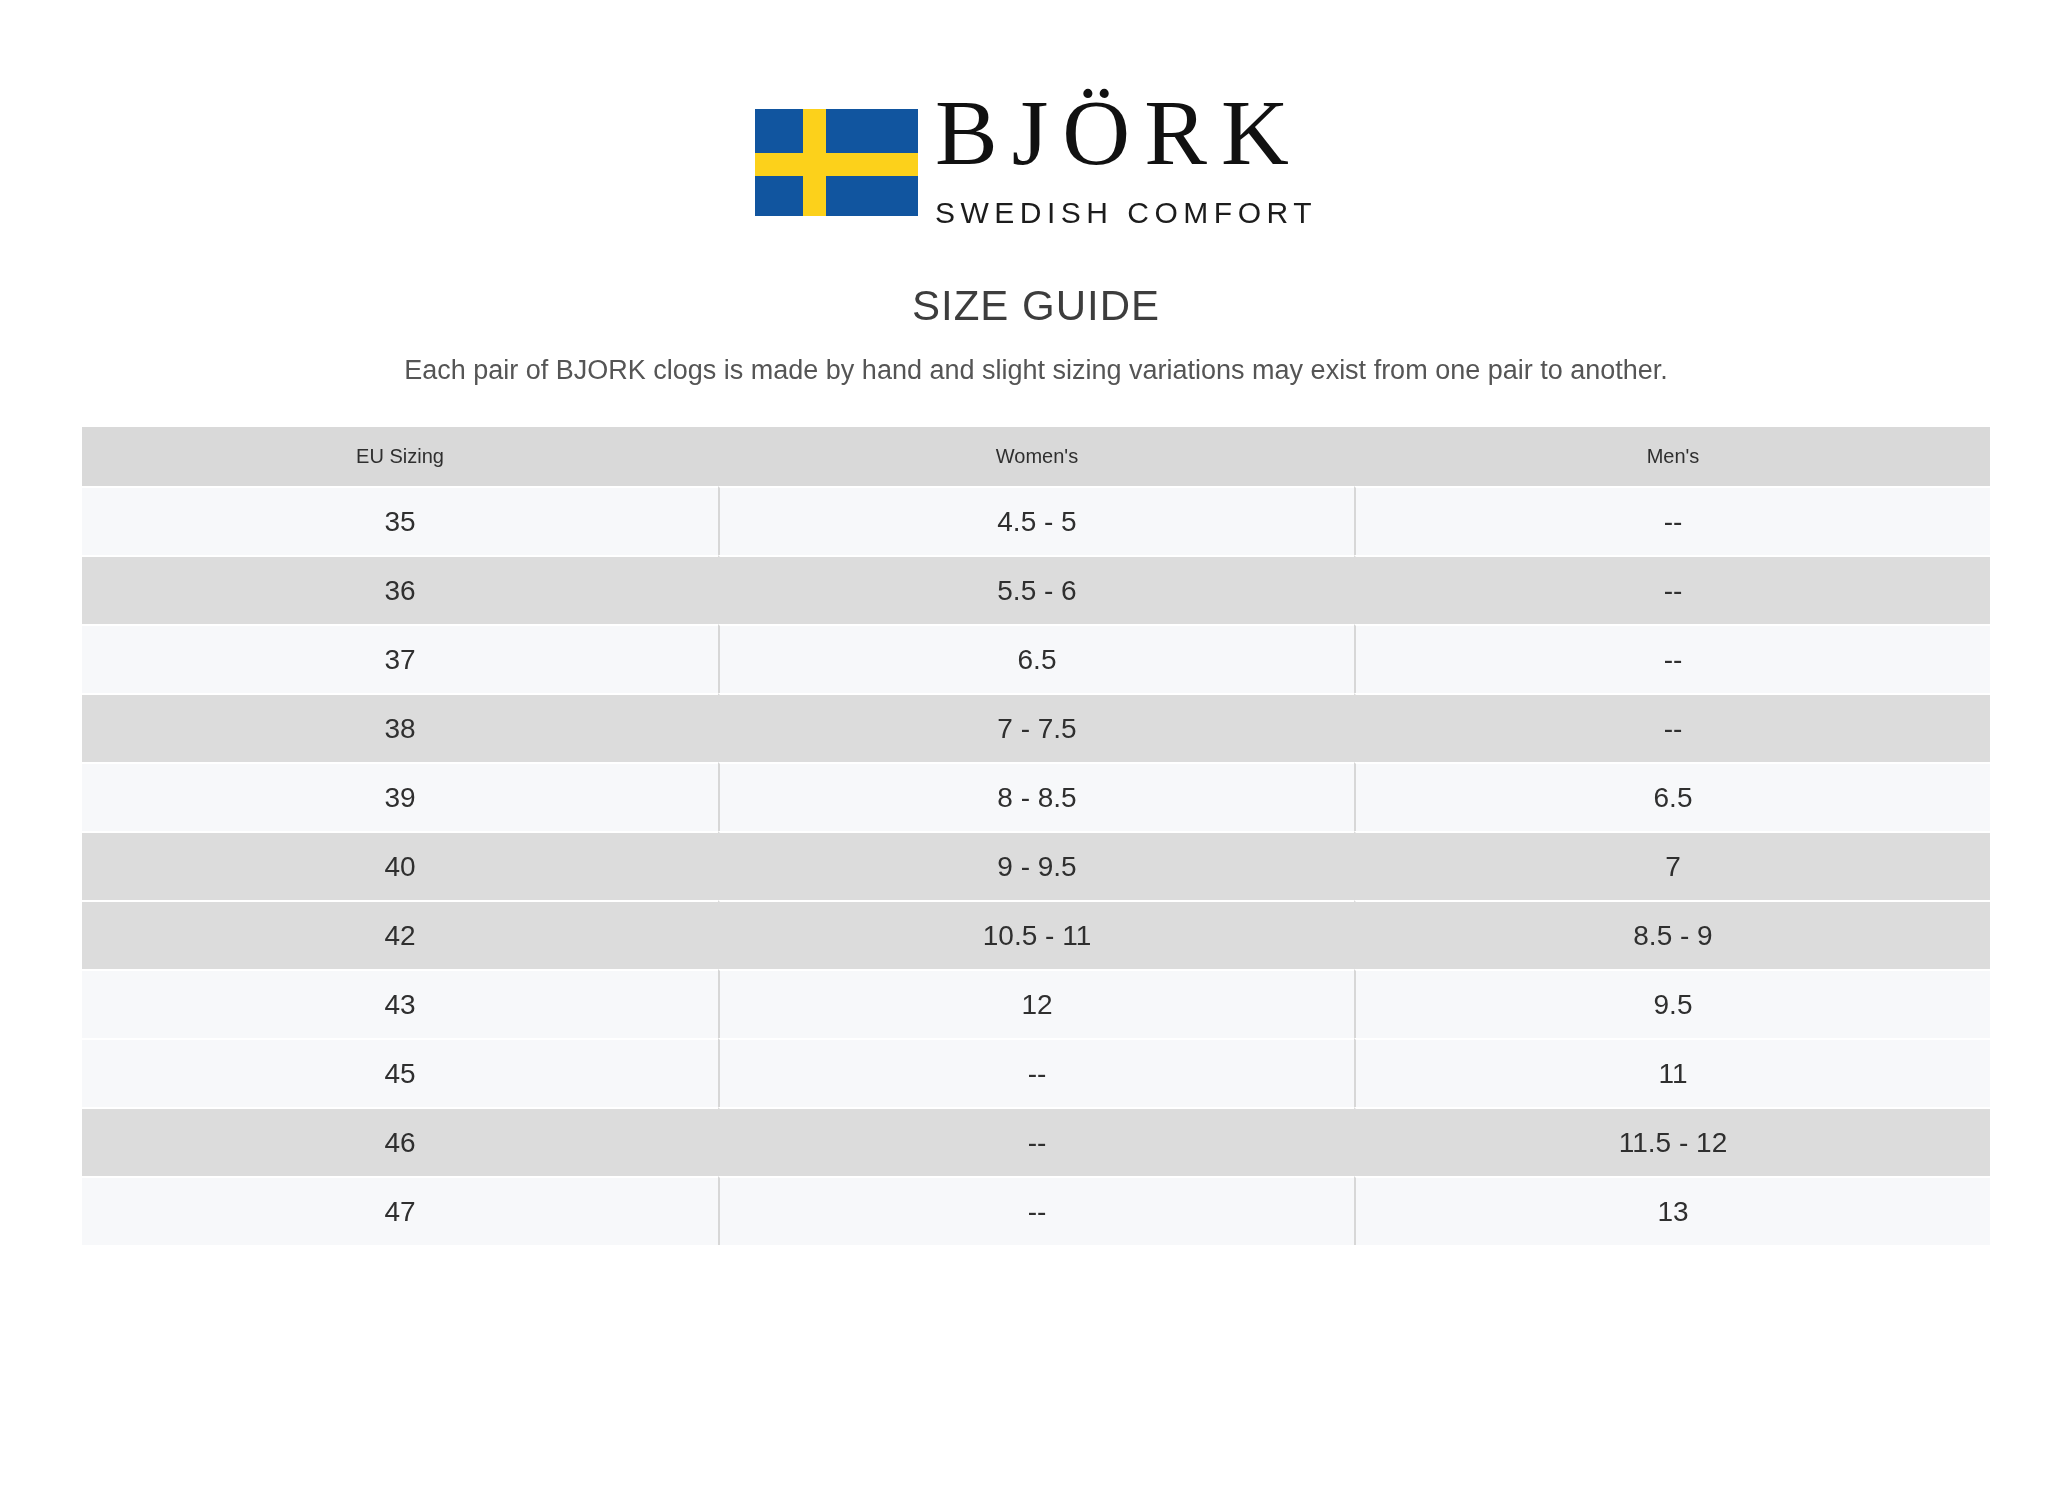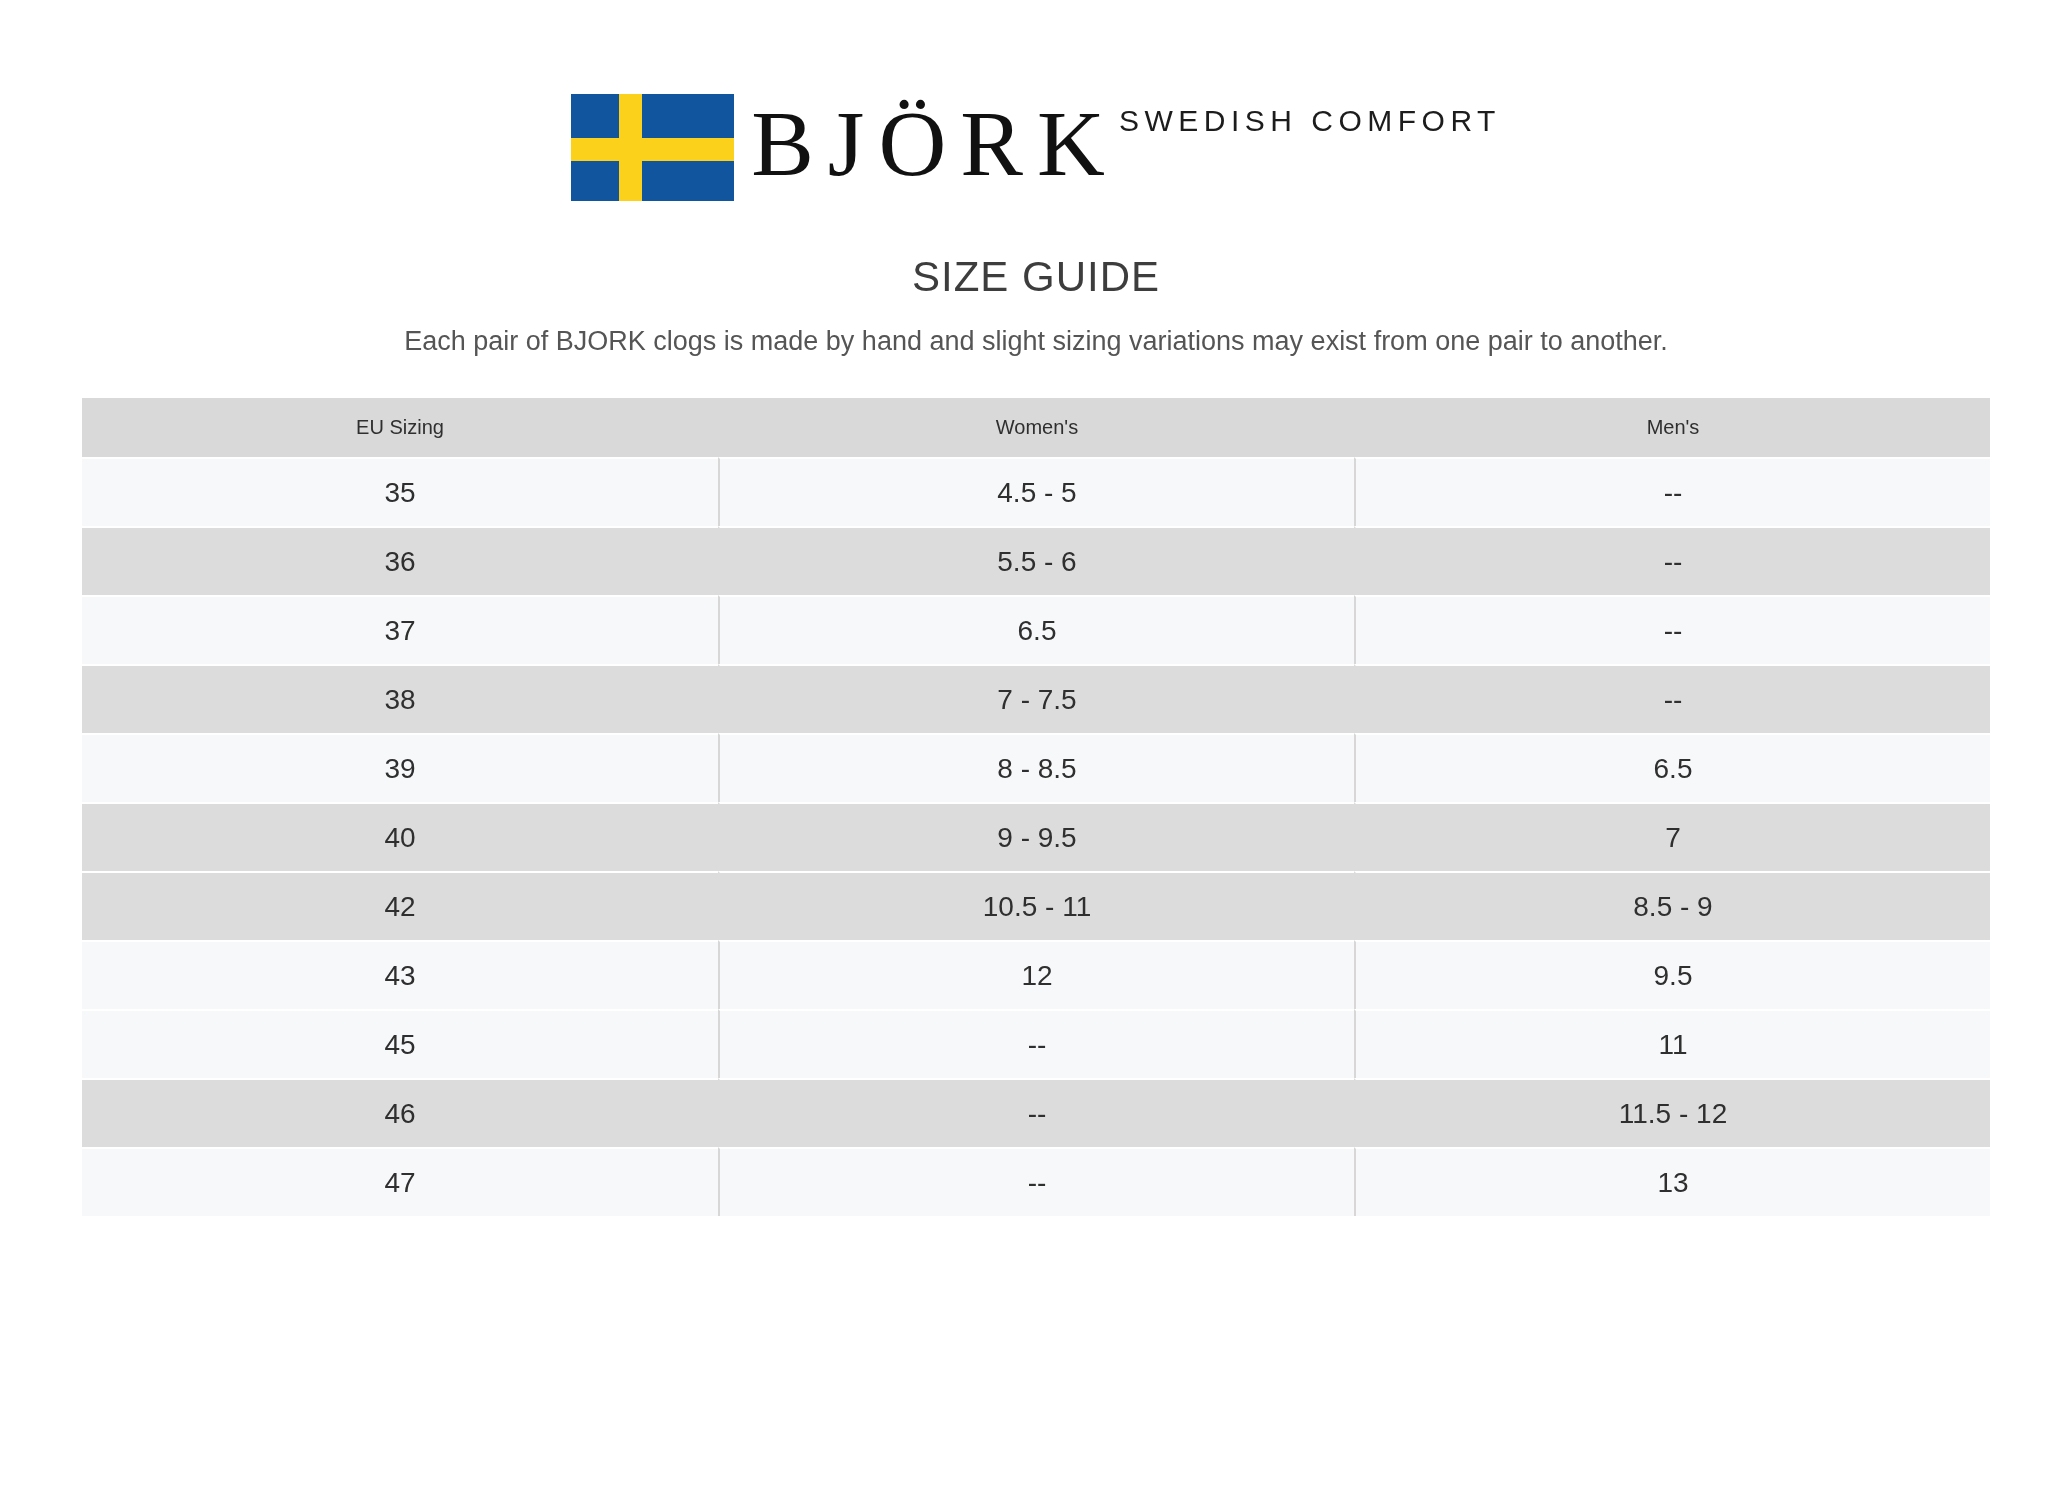--- a/index.html
+++ b/index.html
@@ -44,34 +44,34 @@
     left: 48px; top: 0;
     width: 23px; height: 100%;
     background: var(--flag-yellow);
   }
   .flag-bar-h {
     position: absolute;
     left: 0; top: 44px;
     width: 100%; height: 23px;
     background: var(--flag-yellow);
   }
-  .logo-text { display: flex; flex-direction: row; }
+  .logo-text { display: flex; flex-direction: column; }
   .brand {
     font-family: "Liberation Serif", serif;
     font-size: 94px;
     line-height: 0.98;
     letter-spacing: 14px;
     color: var(--brand-text);
     white-space: nowrap;
   }
   .tagline {
     font-size: 30px;
     letter-spacing: 5.5px;
     color: #1c1c1c;
-    margin-top: 7px;
+    margin-top: 18px;
     white-space: nowrap;
   }
   .title {
     margin: 52px 0 0;
     text-align: center;
     font-size: 42px;
     font-weight: 400;
     letter-spacing: 1px;
     color: var(--title-text);
   }

